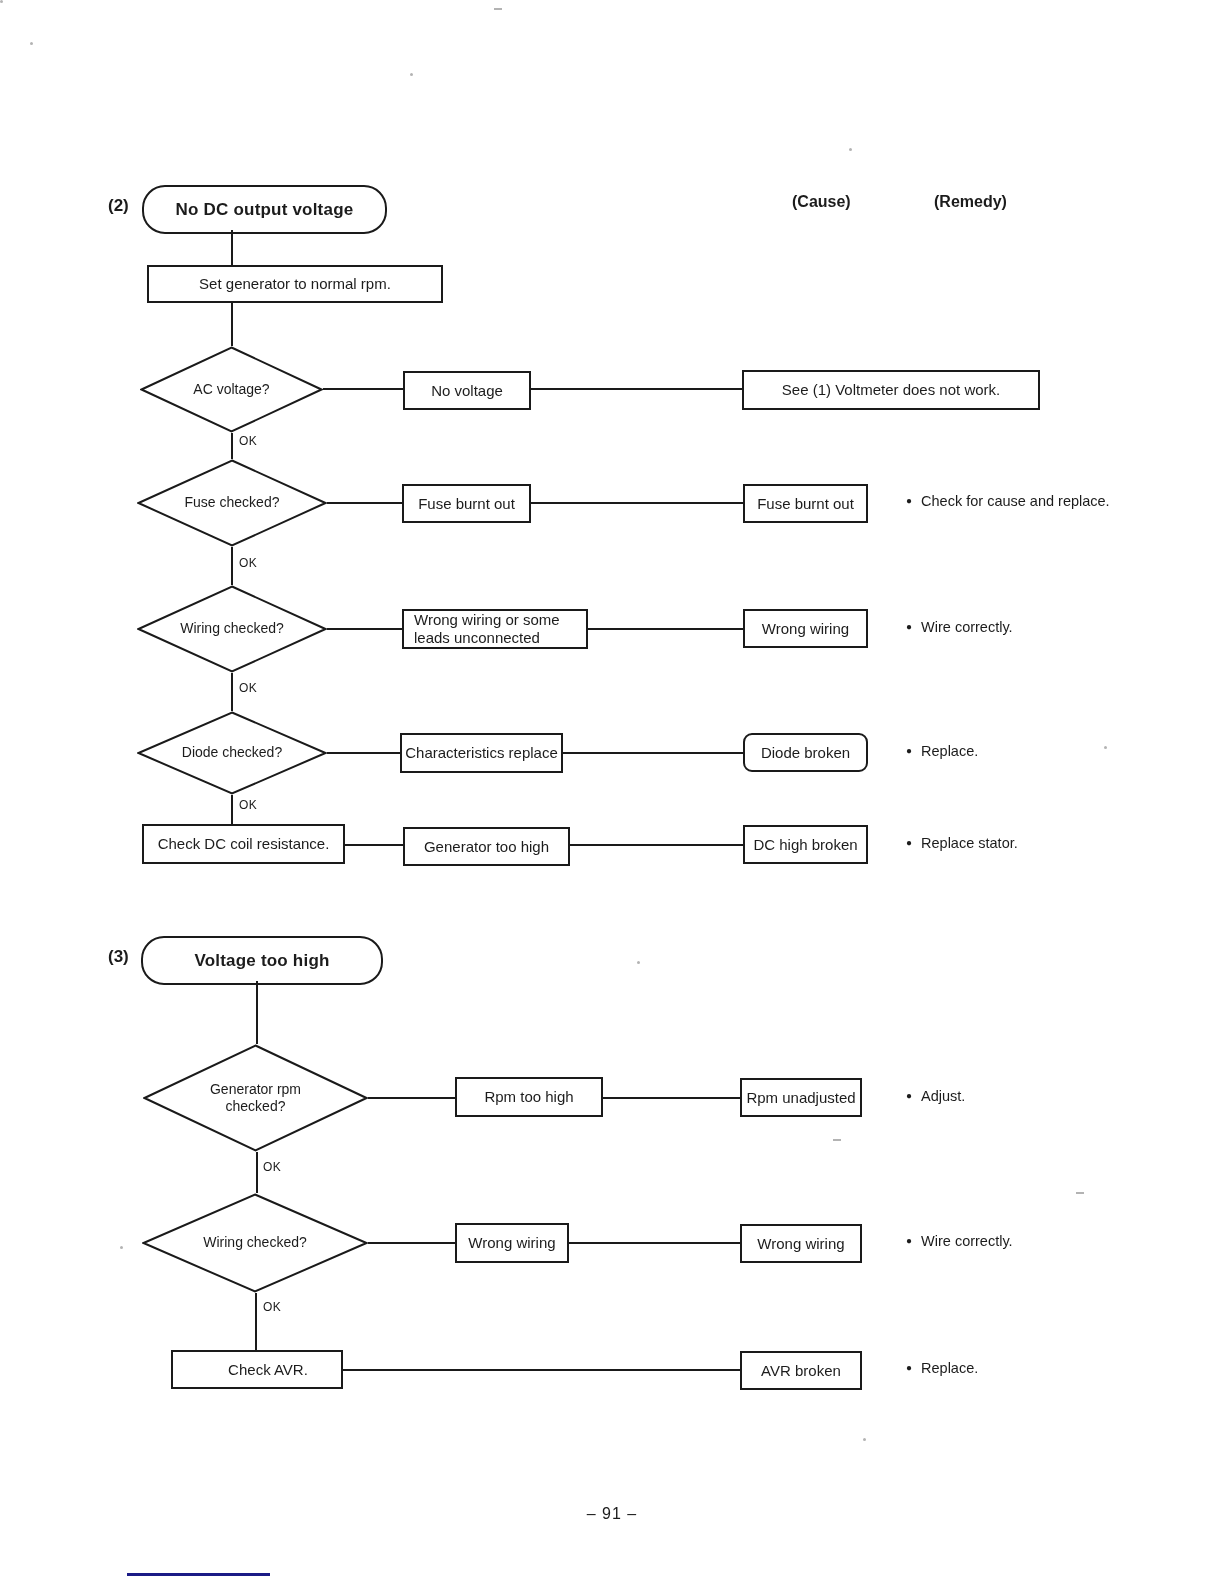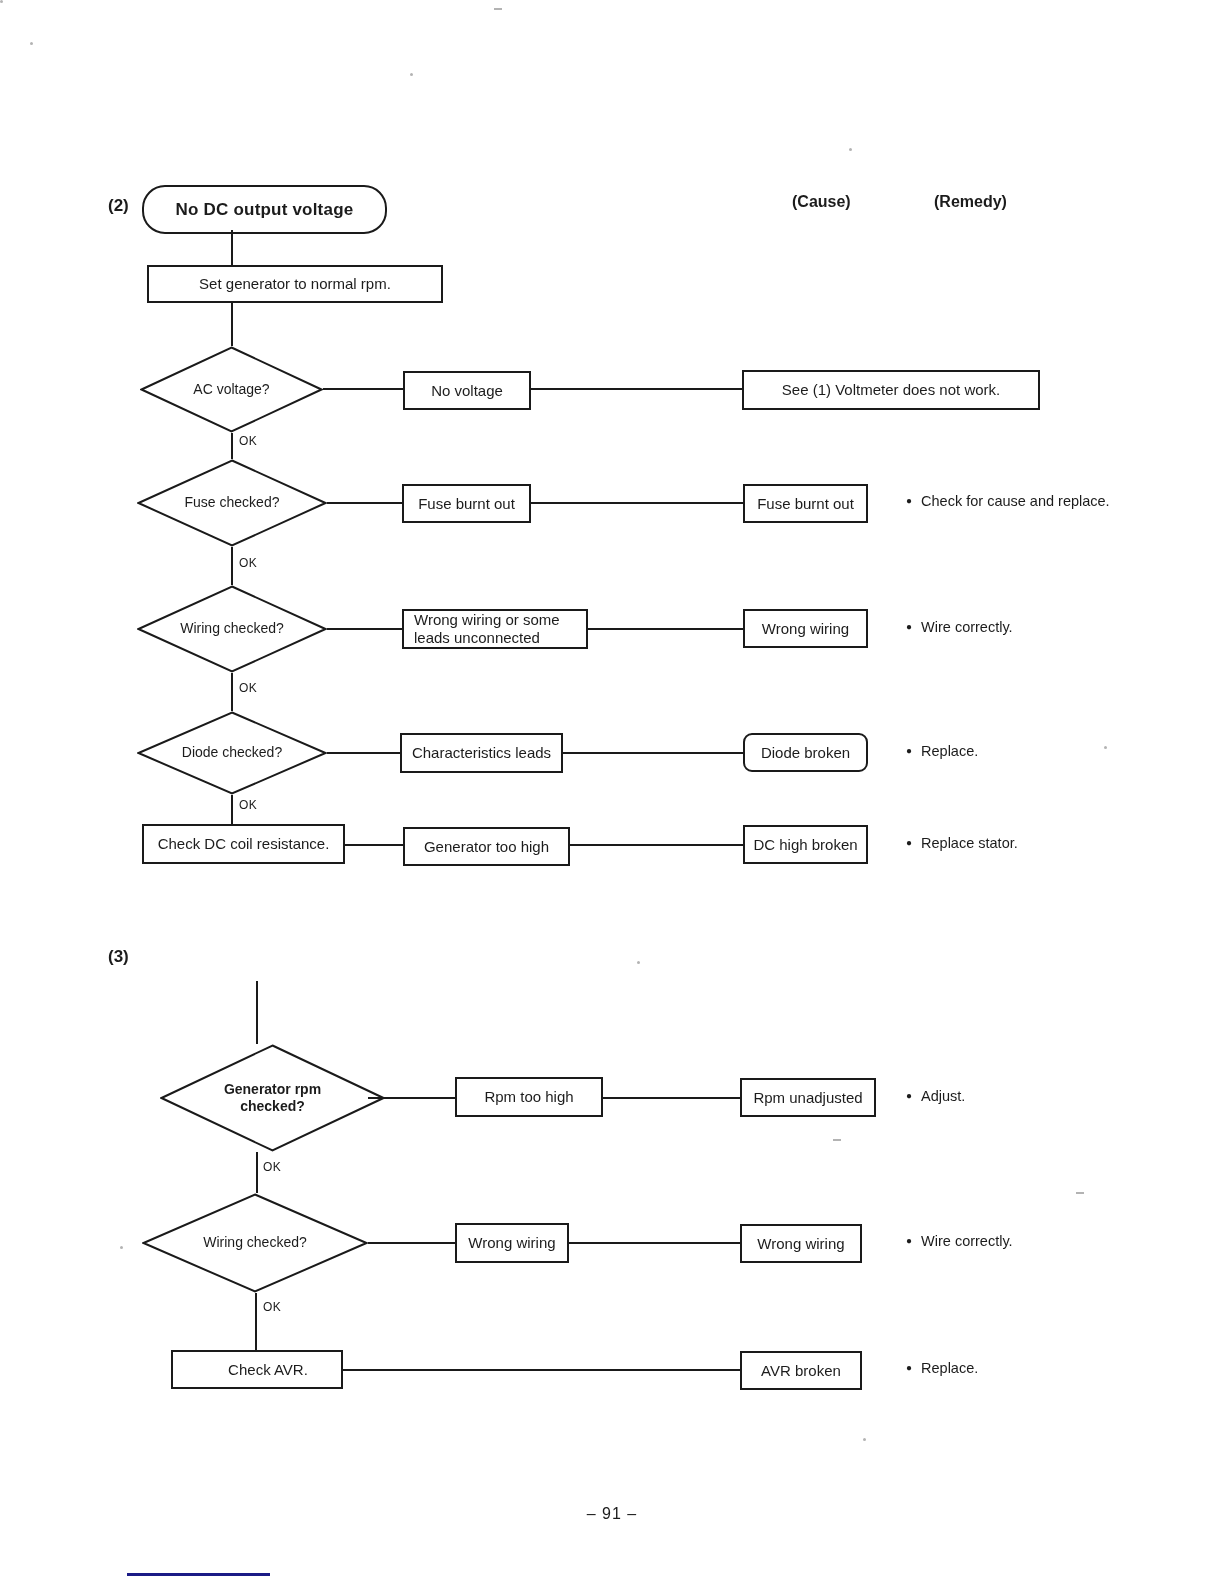--- a/index.html
+++ b/index.html
@@ -144,21 +144,21 @@
   <div class="diamond" style="left:137px;top:711px;width:190px;height:84px;">
     <svg width="190" height="84">
       <polygon points="95,1.5 188.5,42 95,82.5 1.5,42" fill="#ffffff" stroke="#1a1a1a" stroke-width="2"></polygon>
     </svg>
     <span class="dtext">
         <span class="inner">Diode checked?</span>
       </span>
   </div>
   <div class="hline" style="left:327px;top:752px;width:73px;"></div>
   <div class="box" style="left:400px;top:733px;width:163px;height:40px;">
-    <span>Characteristics leads</span>
+    <span>Characteristics replace</span>
   </div>
   <div class="hline" style="left:563px;top:752px;width:180px;"></div>
   <div class="box" style="left:743px;top:733px;width:125px;height:39px;border-radius:9px;">
     <span>Diode broken</span>
   </div>
   <div class="remedy" style="left:906px;top:743px;">
     <span class="dot">●</span>
     <span>Replace.</span>
   </div>
 
@@ -175,37 +175,40 @@
   <div class="hline" style="left:570px;top:844px;width:173px;"></div>
   <div class="box" style="left:743px;top:825px;width:125px;height:39px;">
     <span>DC high broken</span>
   </div>
   <div class="remedy" style="left:906px;top:835px;">
     <span class="dot">●</span>
     <span>Replace stator.</span>
   </div>
 
   <div class="secnum" style="left:108px;top:947px;">(3)</div>
+  <div class="pill" style="left:141px;top:936px;width:238px;height:45px;">
+    <span>Voltage too high</span>
+  </div>
 
   <div class="vline" style="left:256px;top:981px;height:63px;"></div>
 
-  <div class="diamond" style="left:160px;top:1044px;width:225px;height:108px;font-weight:bold;">
+  <div class="diamond" style="left:143px;top:1044px;width:225px;height:108px;">
     <svg width="225" height="108">
       <polygon points="112.5,1.5 223.5,54 112.5,106.5 1.5,54" fill="#ffffff" stroke="#1a1a1a" stroke-width="2"></polygon>
     </svg>
     <span class="dtext">
         <span class="inner" style="max-width:112px;">Generator rpm checked?</span>
       </span>
   </div>
   <div class="hline" style="left:368px;top:1097px;width:87px;"></div>
   <div class="box" style="left:455px;top:1077px;width:148px;height:40px;">
     <span>Rpm too high</span>
   </div>
   <div class="hline" style="left:603px;top:1097px;width:137px;"></div>
-  <div class="box" style="left:740px;top:1078px;width:136px;height:39px;">
+  <div class="box" style="left:740px;top:1078px;width:122px;height:39px;">
     <span>Rpm unadjusted</span>
   </div>
   <div class="remedy" style="left:906px;top:1088px;">
     <span class="dot">●</span>
     <span>Adjust.</span>
   </div>
 
   <div class="vline" style="left:256px;top:1152px;height:41px;"></div>
   <div class="oklabel" style="left:263px;top:1160px;">OK</div>
 

